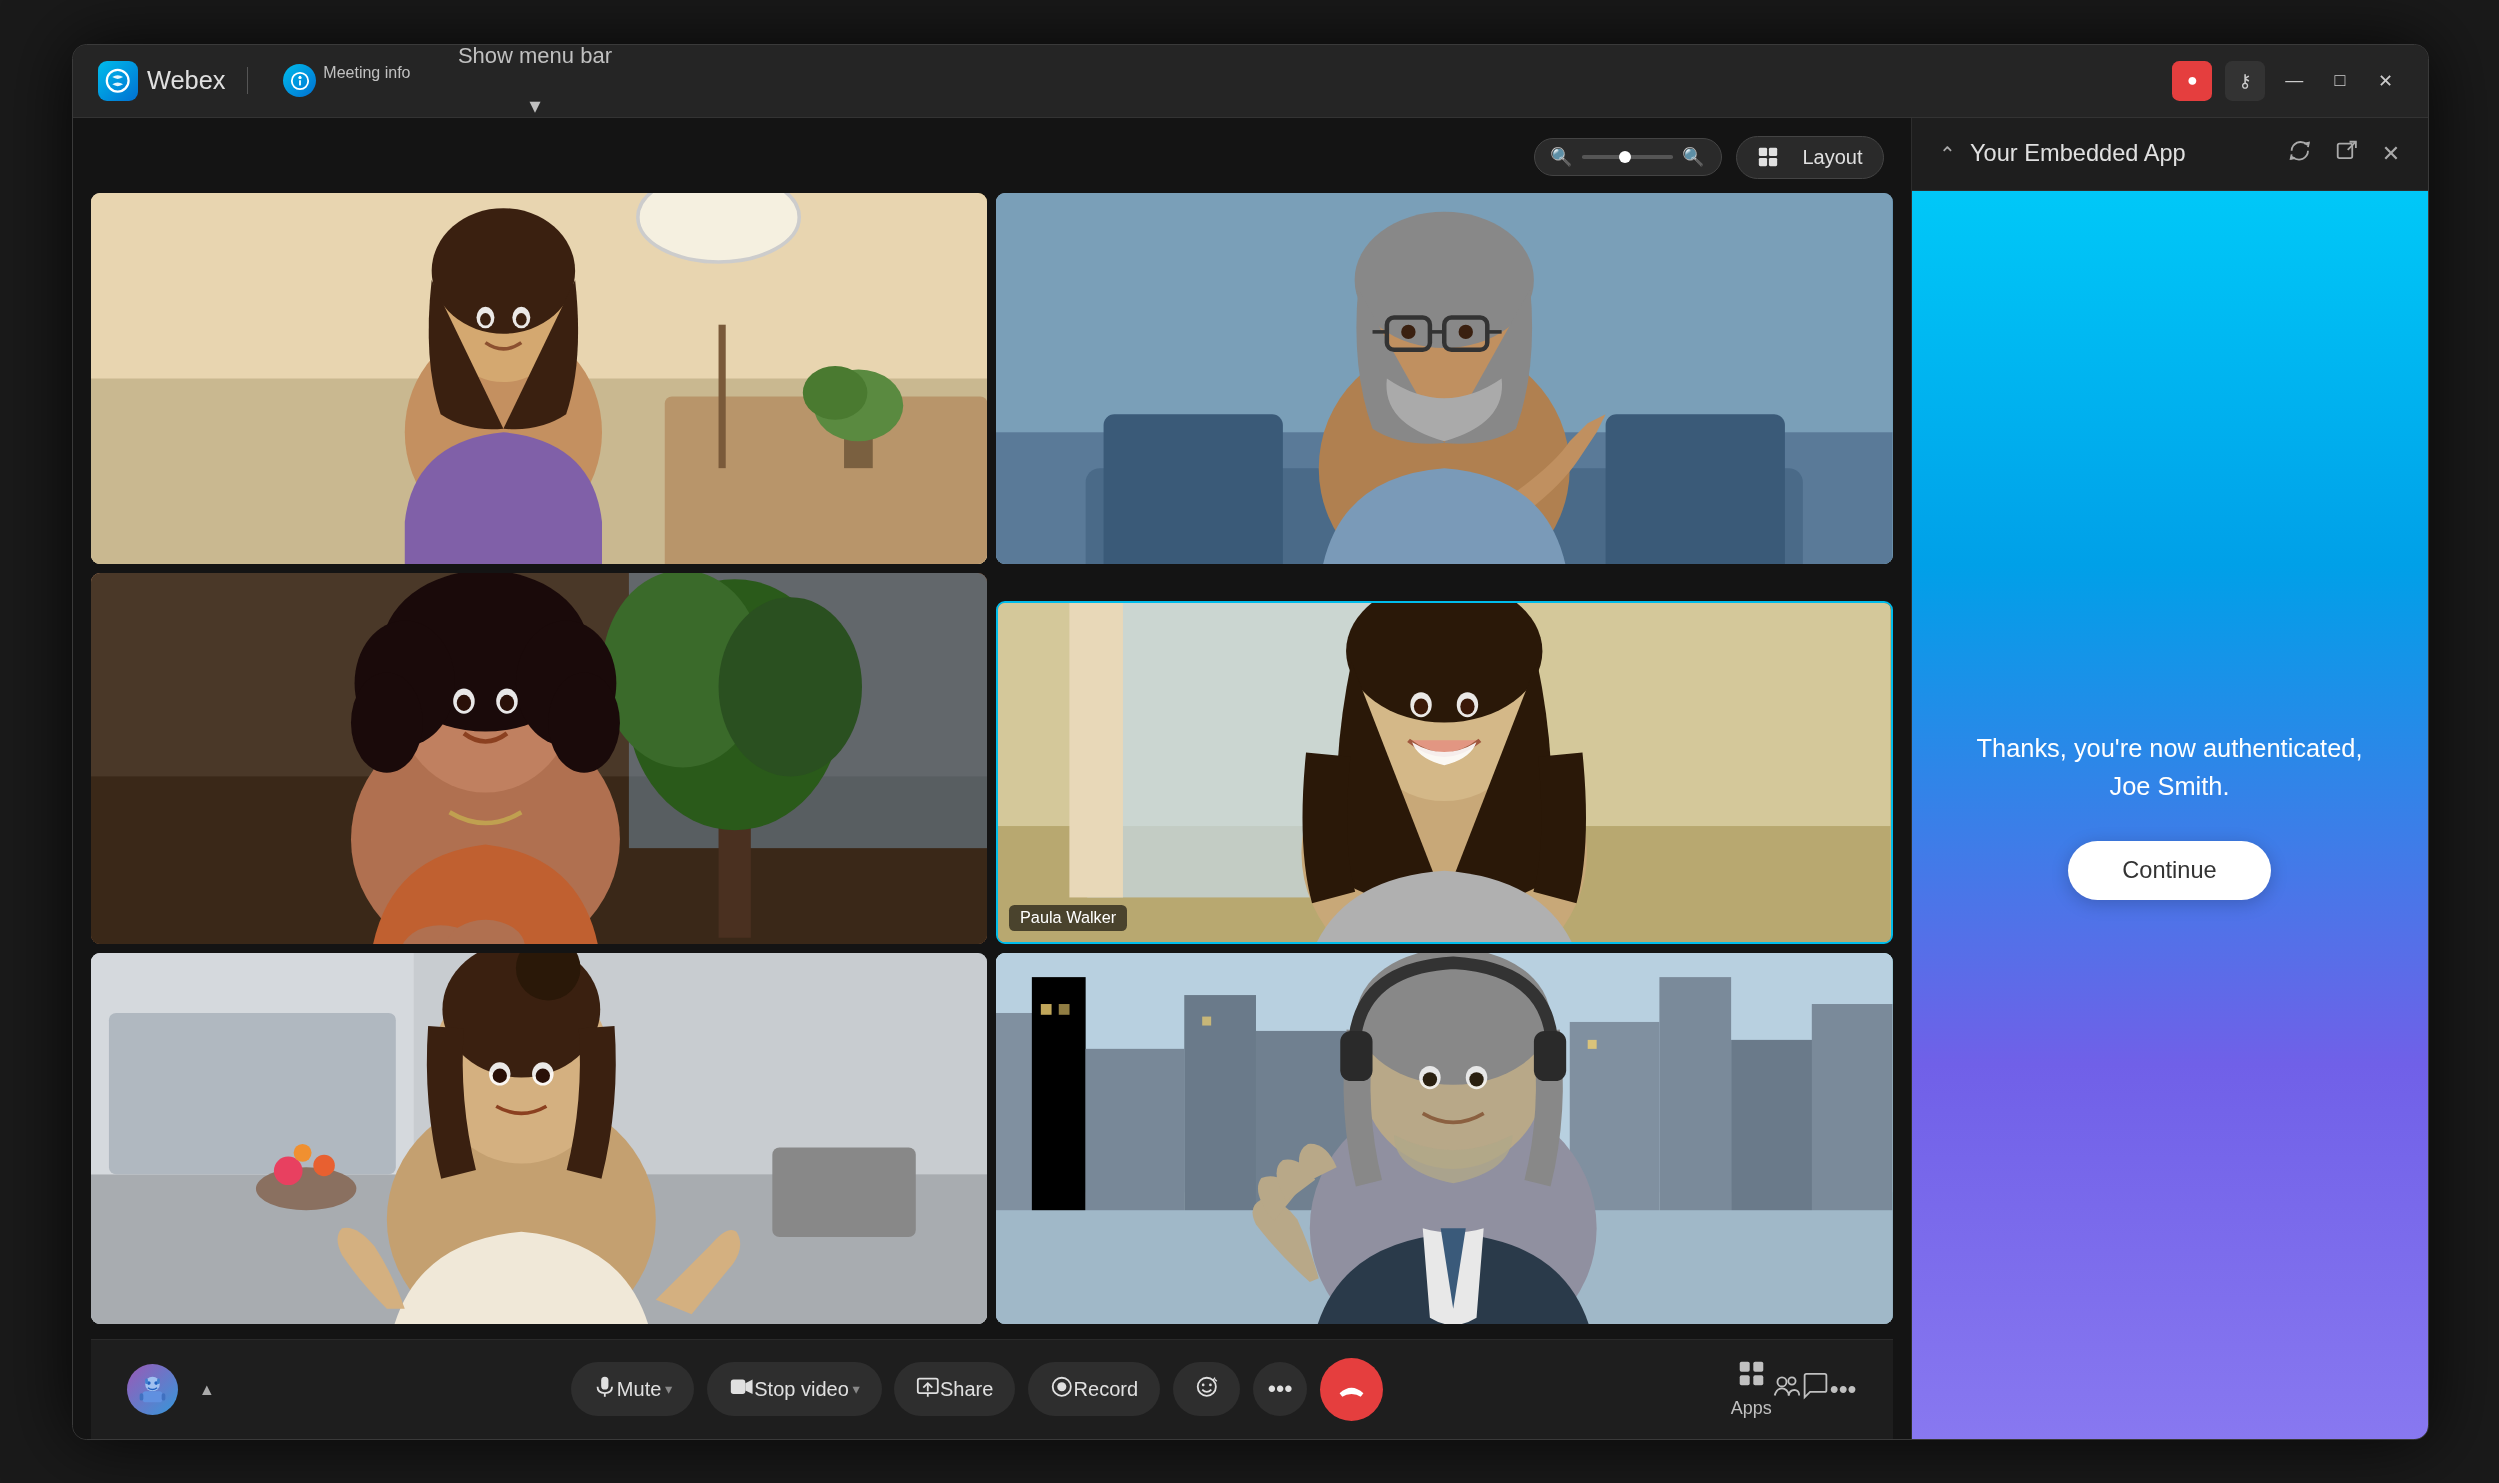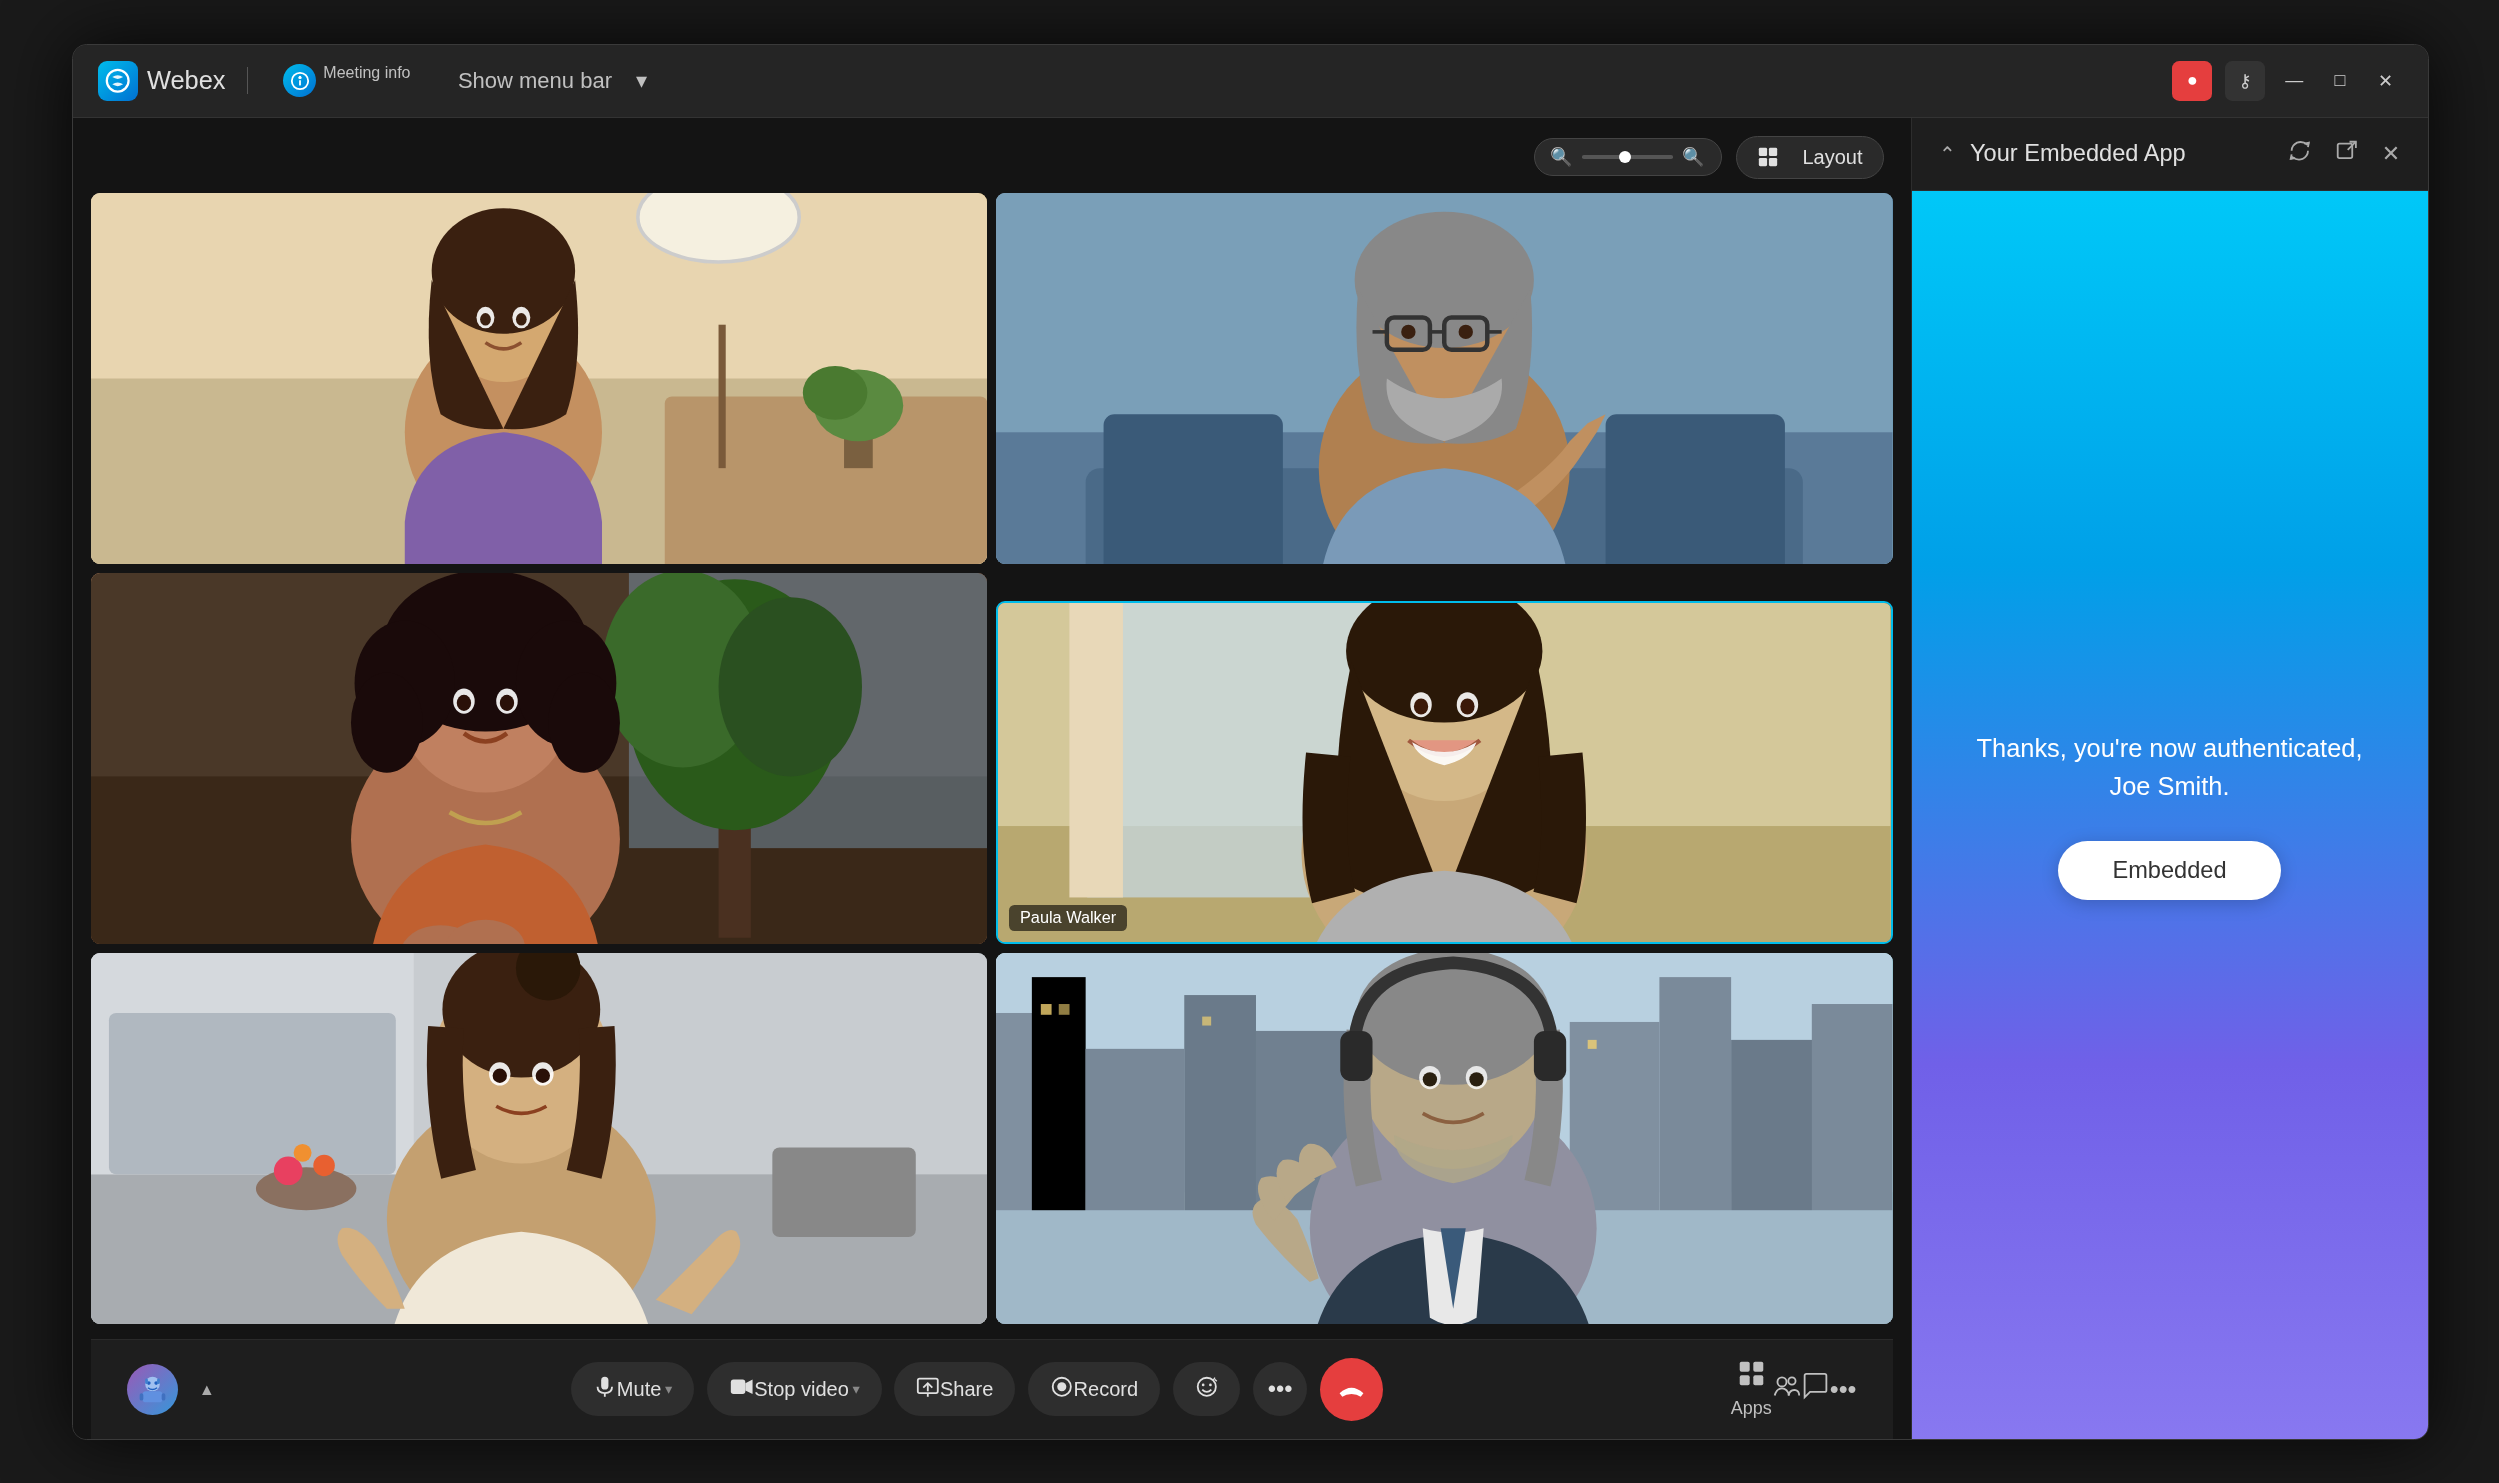--- a/index.html
+++ b/index.html
@@ -84,20 +84,21 @@
     }
     .show-menu-btn {
       display: flex;
       align-items: center;
       gap: 24px;
       color: #c0c0c0;
       font-size: 22px;
       cursor: pointer;
       padding: 7.3px 12.7px;
       border-radius: 7.3px;
+      flex-direction: column;
     }
     .titlebar-spacer { flex: 1; }
     .titlebar-controls {
       display: flex;
       align-items: center;
       gap: 12.7px;
     }
     .title-control-btn {
       width: 40px;
       height: 40px;
@@ -848,18 +849,18 @@
           </div>
           <div class="sidebar-action-btn sidebar-close-btn">✕</div>
         </div>
       </div>
 
       <div class="sidebar-content">
         <div class="auth-message">
           <span>Thanks, you're now authenticated,</span><br>
           <span>Joe Smith.</span>
         </div>
-        <button class="continue-btn">Embedded</button>
+        <button class="continue-btn">Continue</button>
       </div>
     </div>
   </div>
 </div>
 
 
 </body></html>

